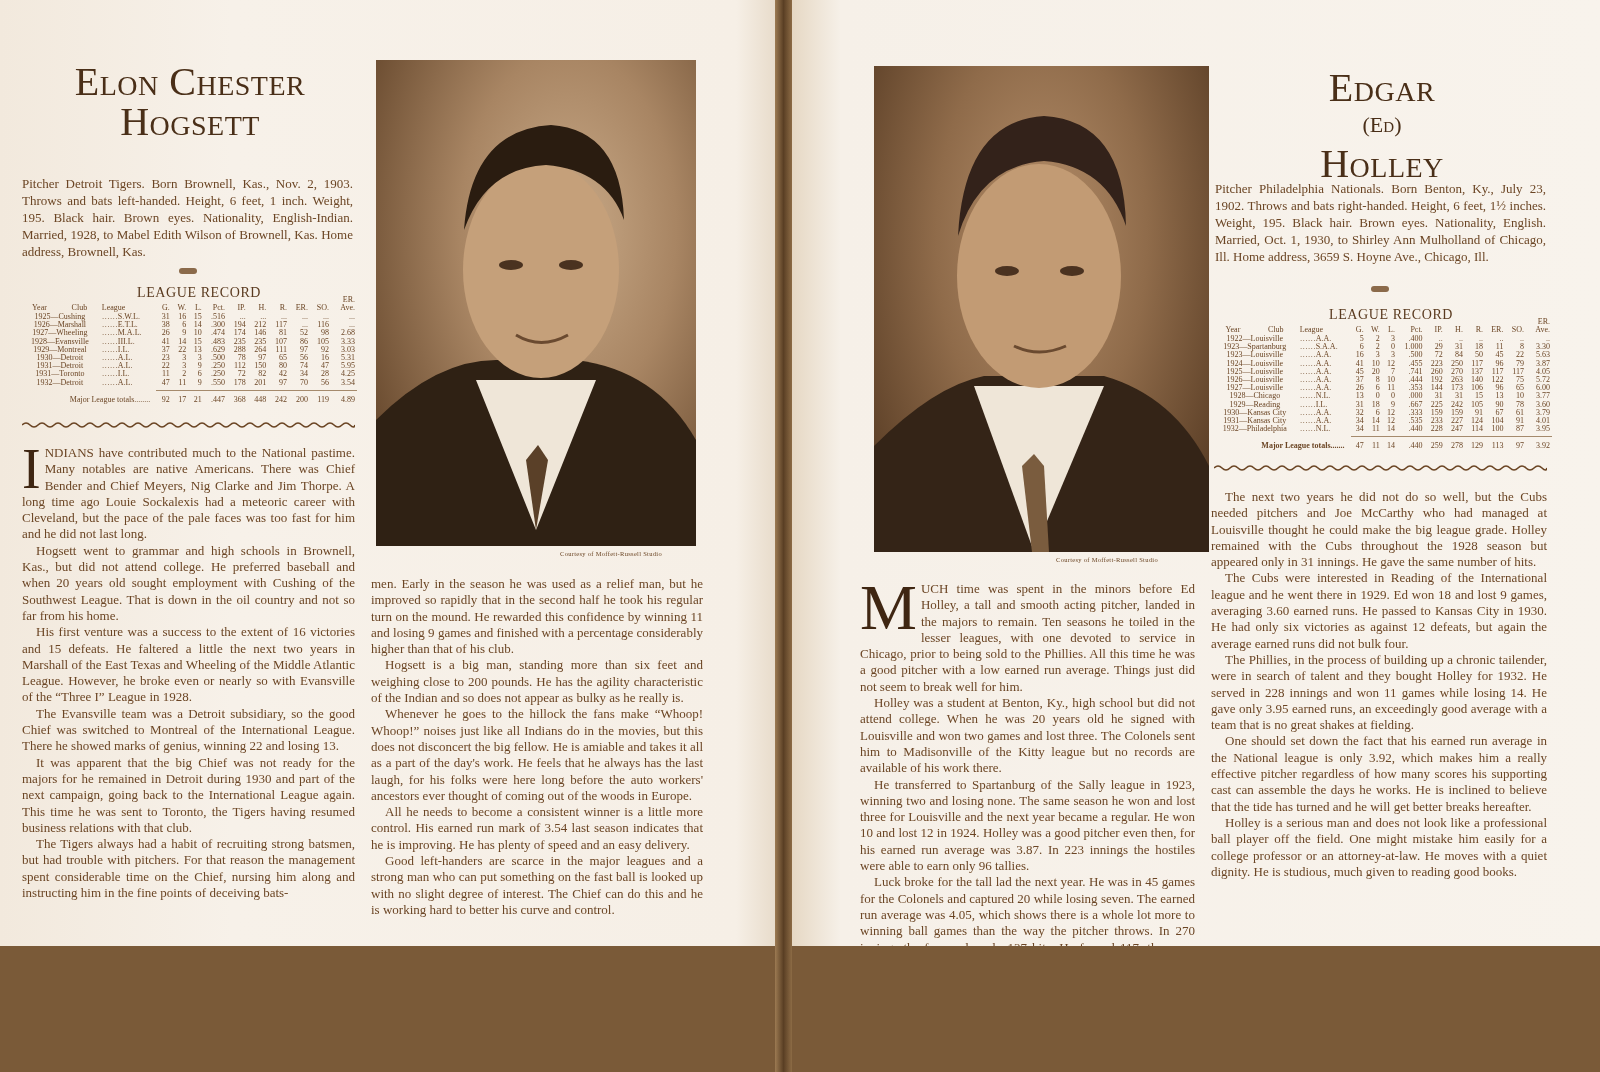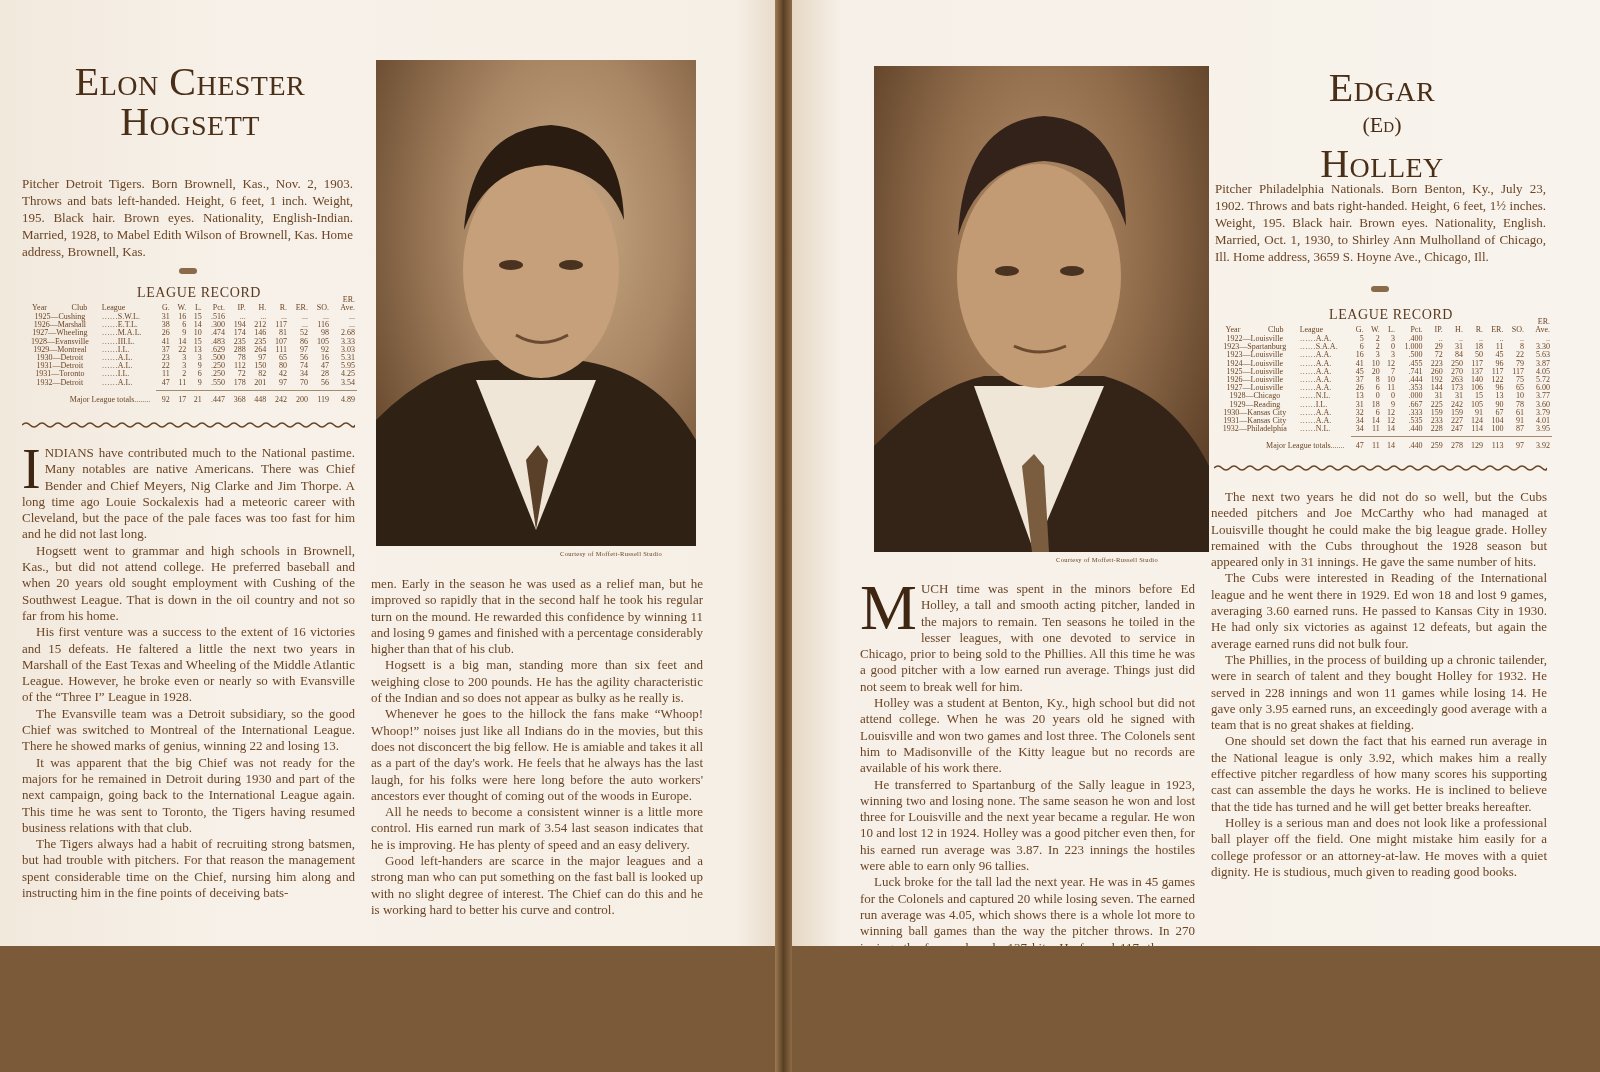--- a/index.html
+++ b/index.html
@@ -504,21 +504,21 @@
           <td class="num"></td>
           <td class="num"></td>
           <td class="num"></td>
           <td class="num"></td>
           <td class="num"></td>
           <td class="num"></td>
           <td class="num"></td>
           <td class="num"></td>
         </tr>
         <tr class="tot">
-          <td colspan="3" style="text-align: right; padding-right: 6px;">Major League totals.......</td>
+          <td colspan="3" style="text-align: right; padding-right: 6px; font-weight: bold;">Major League totals.......</td>
           <td>47</td>
           <td>11</td>
           <td>14</td>
           <td>.440</td>
           <td>259</td>
           <td>278</td>
           <td>129</td>
           <td>113</td>
           <td>97</td>
           <td>3.92</td>

